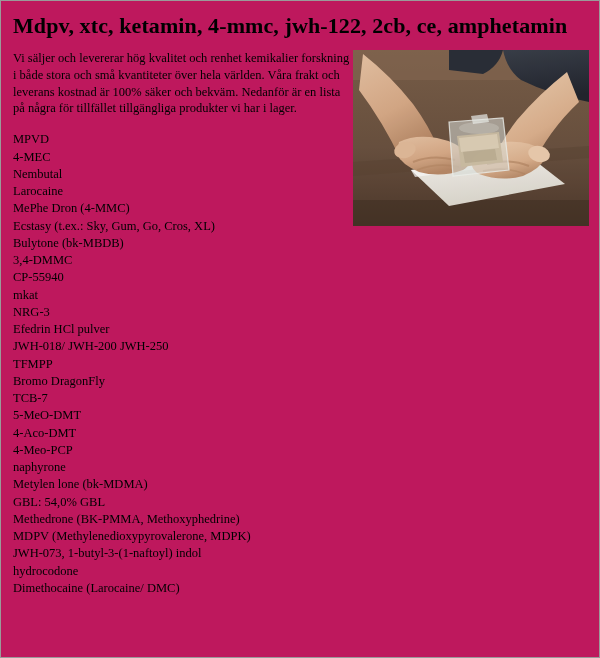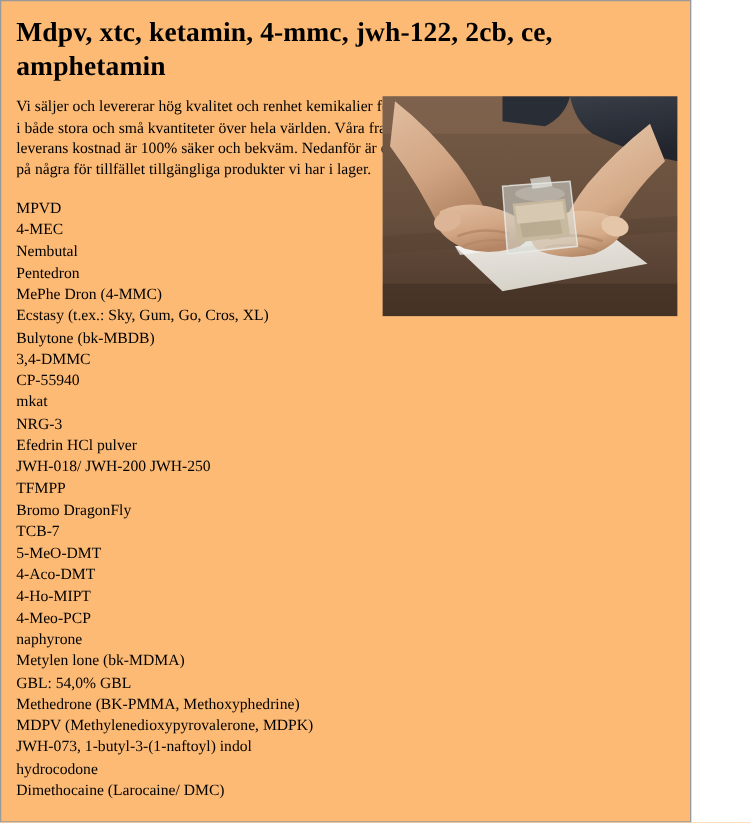--- a/index.html
+++ b/index.html
@@ -9,25 +9,25 @@
   body {
     width: 600px;
     height: 658px;
     background: #ffffff;
     font-family: "Liberation Serif", serif;
     color: #000000;
     overflow: hidden;
   }
   .page {
     position: relative;
-    width: 553px;
+    width: 600px;
     height: 658px;
     box-sizing: border-box;
     border: 1px solid #9a9a9a;
-    background: #fdba74;
+    background: #be185d;
     padding: 10px 12px 0 12px;
   }
   .title {
     font-family: "Liberation Serif", serif;
     font-size: 22px;
     font-weight: bold;
     line-height: 1.22;
     margin: 2px 0 10px 0;
     letter-spacing: 0.1px;
   }
@@ -139,36 +139,35 @@
         <rect x="0" y="0" width="236" height="176" fill="#000000" opacity="0.03"></rect>
       </svg>
     </div>
 
     <p class="intro">Vi säljer och levererar hög kvalitet och renhet kemikalier forskning i både stora och små kvantiteter över hela världen. Våra frakt och leverans kostnad är 100% säker och bekväm. Nedanför är en lista på några för tillfället tillgängliga produkter vi har i lager.</p>
 
     <ul class="product-list">
       <li>MPVD</li>
       <li>4-MEC</li>
       <li>Nembutal</li>
-      <li>Pentedron</li>
+      <li>Larocaine</li>
       <li>MePhe Dron (4-MMC)</li>
       <li>Ecstasy (t.ex.: Sky, Gum, Go, Cros, XL)</li>
       <li>Bulytone (bk-MBDB)</li>
       <li>3,4-DMMC</li>
       <li>CP-55940</li>
       <li>mkat</li>
       <li>NRG-3</li>
       <li>Efedrin HCl pulver</li>
       <li>JWH-018/ JWH-200 JWH-250</li>
       <li>TFMPP</li>
       <li>Bromo DragonFly</li>
       <li>TCB-7</li>
       <li>5-MeO-DMT</li>
       <li>4-Aco-DMT</li>
-      <li>4-Ho-MIPT</li>
       <li>4-Meo-PCP</li>
       <li>naphyrone</li>
       <li>Metylen lone (bk-MDMA)</li>
       <li>GBL: 54,0% GBL</li>
       <li>Methedrone (BK-PMMA, Methoxyphedrine)</li>
       <li>MDPV (Methylenedioxypyrovalerone, MDPK)</li>
       <li>JWH-073, 1-butyl-3-(1-naftoyl) indol</li>
       <li>hydrocodone</li>
       <li>Dimethocaine (Larocaine/ DMC)</li>
 

